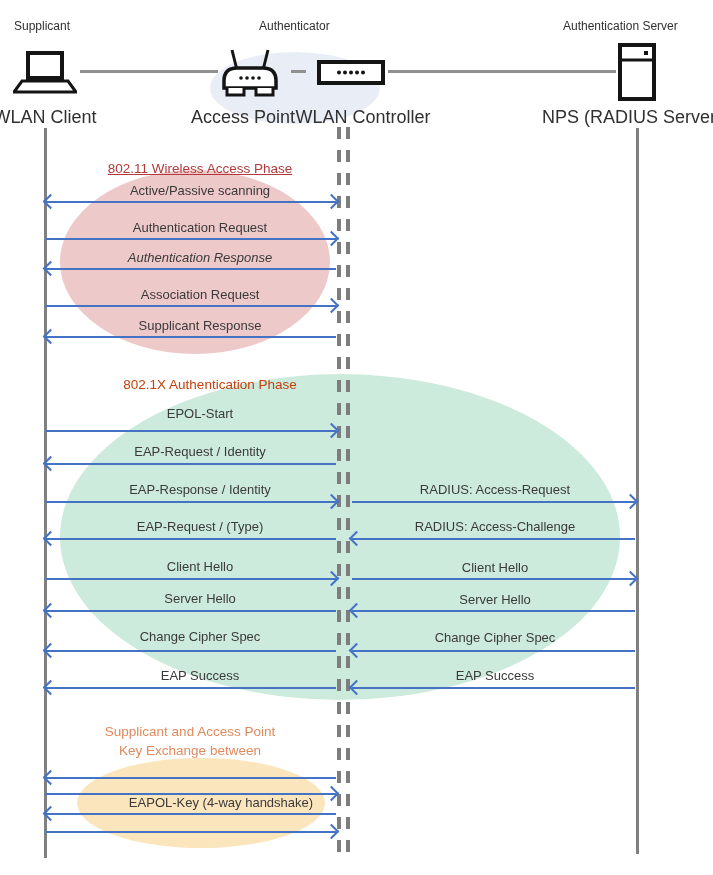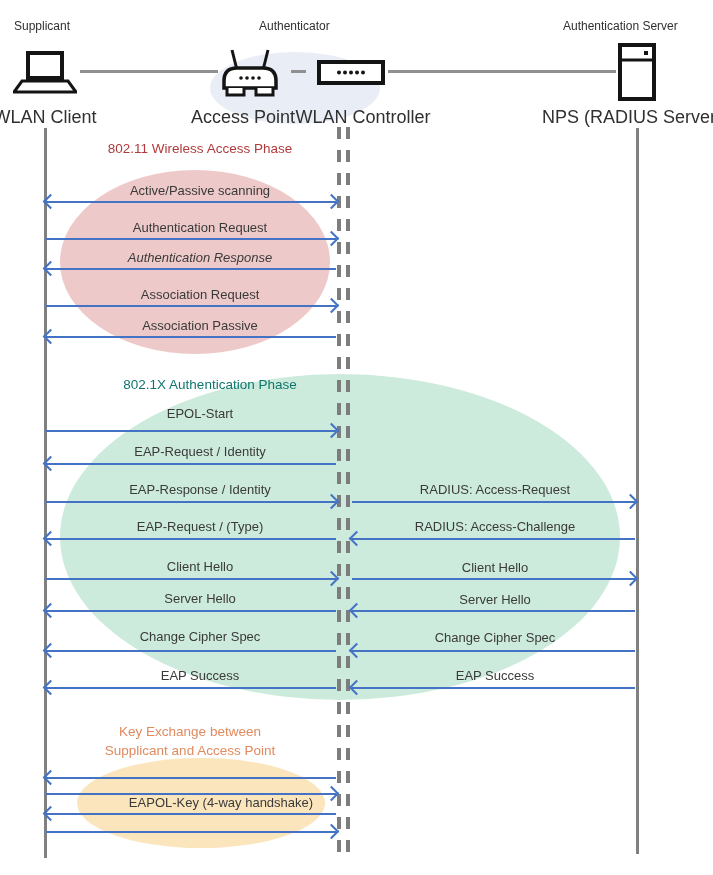--- a/index.html
+++ b/index.html
@@ -22,21 +22,21 @@
     background:repeating-linear-gradient(to bottom,#7d7d7d 0 12px, transparent 12px 23px);
   }
   .lld-1{left:337px;} .lld-2{left:346px;}
   
   .role-label{position:absolute; top:19px; font-size:12px; color:#303030; white-space:nowrap; z-index:2;}
   .node-label{position:absolute; top:107px; font-size:18px; color:#303030; white-space:nowrap; transform:translateX(-50%); z-index:2;}
   .icon{position:absolute; z-index:2;}
   .connector{position:absolute; height:3px; background:#909090; top:70px; z-index:1;}
   
   .phase-title{position:absolute; transform:translateX(-50%); font-size:13.5px; white-space:nowrap; z-index:3; text-align:center;}
-  .pt1{color:#b23a3c;} .pt2{color:#0f766e;} .pt3{color:#e18a5e; line-height:19px;}
+  .pt1{color:#b23a3c;} .pt2{color:#c2410c;} .pt3{color:#e18a5e; line-height:19px;}
   
   .msg-label{position:absolute; transform:translateX(-50%); white-space:nowrap; font-size:13px; color:#3a3a3a; z-index:3;}
   .arrow{position:absolute; height:0; border-top:2px solid #4472c4; z-index:2;}
   .seg-l{left:46px; width:290px;}
   .seg-r{left:352px; width:283px;}
   .arrow.right::after{
     content:""; position:absolute; right:-1px; top:-7px; width:9px; height:9px;
     border-top:2.5px solid #4472c4; border-right:2.5px solid #4472c4; transform:rotate(45deg);
   }
   .arrow.left::before{
@@ -103,40 +103,40 @@
   <div class="node-label" style="left:45px;">WLAN Client</div>
   <div class="node-label" style="left:243px;text-align:right;">Access Point</div>
   <div class="node-label" style="left:363px;">WLAN Controller</div>
   <div class="node-label" style="left:632px;">NPS (RADIUS Server)</div>
 
   <div class="lifeline ll-client"></div>
   <div class="lifeline-dashed lld-1"></div>
   <div class="lifeline-dashed lld-2"></div>
   <div class="lifeline ll-server"></div>
 
-  <div class="phase-title pt1" style="left:200px; top:141px;">802.11 Wireless Access Phase</div>
+  <div class="phase-title pt1" style="left:200px; top:161px;text-decoration:underline;">802.11 Wireless Access Phase</div>
   <div class="phase-title pt2" style="left:210px; top:377px;">802.1X Authentication Phase</div>
   <div class="phase-title pt3" style="left:190px; top:722px;">
+    <div>Supplicant and Access Point</div>
     <div>Key Exchange between</div>
-    <div>Supplicant and Access Point</div>
   </div>
 
   <div class="msg-label" style="left:200px; top:183px;">Active/Passive scanning</div>
   <div class="arrow seg-l left right" style="top:201px;"></div>
 
   <div class="msg-label" style="left:200px; top:220px;">Authentication Request</div>
   <div class="arrow seg-l right" style="top:238px;"></div>
 
   <div class="msg-label" style="left:200px; top:250px;font-style:italic;">Authentication Response</div>
   <div class="arrow seg-l left" style="top:268px;"></div>
 
   <div class="msg-label" style="left:200px; top:287px;">Association Request</div>
   <div class="arrow seg-l right" style="top:305px;"></div>
 
-  <div class="msg-label" style="left:200px; top:318px;">Association Passive</div>
+  <div class="msg-label" style="left:200px; top:318px;">Supplicant Response</div>
   <div class="arrow seg-l left" style="top:336px;"></div>
 
   <div class="msg-label" style="left:200px; top:406px;">EPOL-Start</div>
   <div class="arrow seg-l right" style="top:430px;"></div>
 
   <div class="msg-label" style="left:200px; top:444px;">EAP-Request / Identity</div>
   <div class="arrow seg-l left" style="top:463px;"></div>
 
   <div class="msg-label" style="left:200px; top:482px;">EAP-Response / Identity</div>
   <div class="arrow seg-l right" style="top:501px;"></div>

